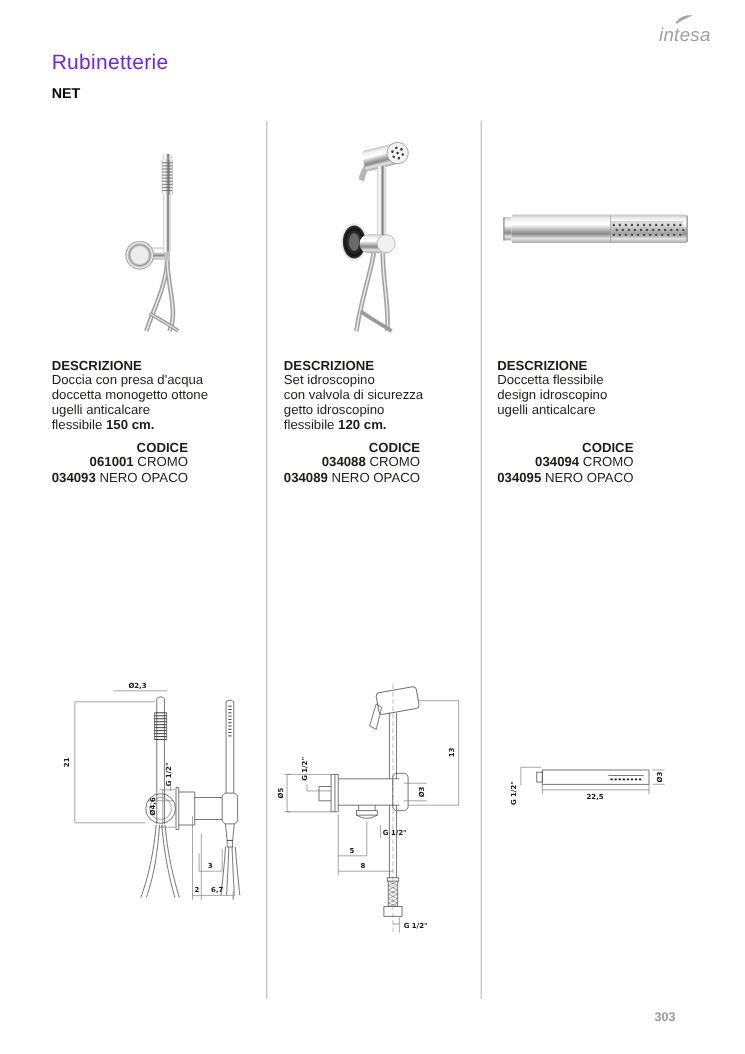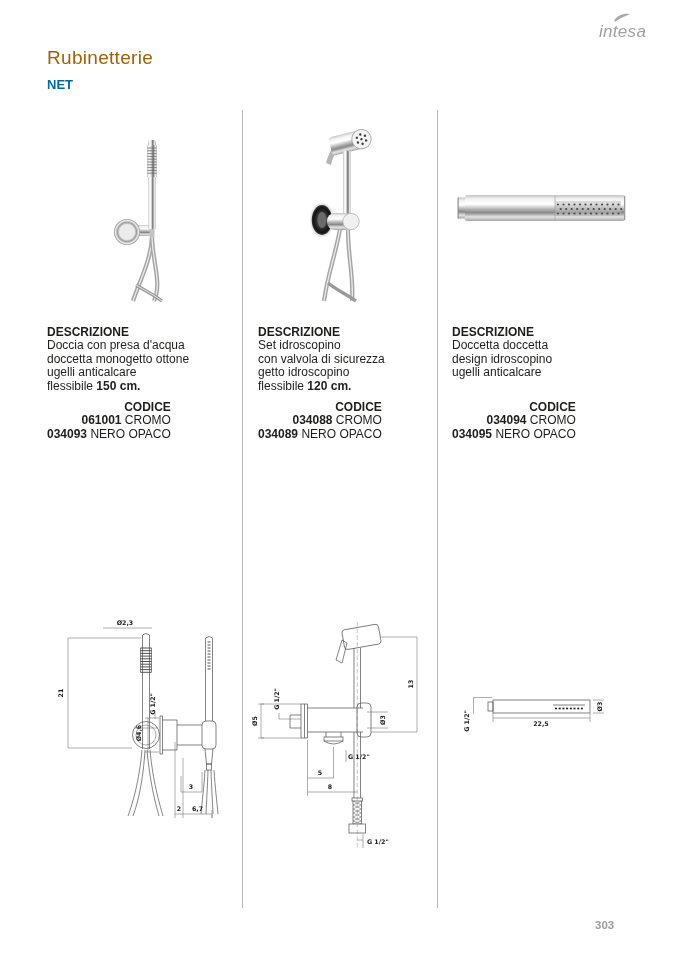--- a/index.html
+++ b/index.html
@@ -1,21 +1,21 @@
 <!DOCTYPE html>
 <html><head>
 <meta charset="utf-8">
 <style>
   html,body{margin:0;padding:0;}
   body{
     width:677px;height:958px;position:relative;background:#ffffff;
     font-family:"Liberation Sans",sans-serif;color:#1d1d1b;overflow:hidden;
   }
-  .page-title{position:absolute;left:47px;top:47px;font-size:19px;font-weight:400;letter-spacing:.3px;color:#a16207;}
-  .page-subtitle{position:absolute;left:47px;top:77px;font-size:13px;font-weight:700;color:#0369a1;}
+  .page-title{position:absolute;left:47px;top:47px;font-size:19px;font-weight:400;letter-spacing:.3px;color:#6d28d9;}
+  .page-subtitle{position:absolute;left:47px;top:77px;font-size:13px;font-weight:700;color:#000000;}
   .logo{position:absolute;left:599px;top:13px;width:42px;text-align:center;color:#9fa0a6;}
   .logo .swoosh{display:block;margin:0 auto 0 14px;}
   .logo .logo-text{font-size:17px;font-style:italic;letter-spacing:.3px;}
   .divider{position:absolute;top:110px;width:1px;height:798px;background:#b8b8b8;}
   #div1{left:242px;} #div2{left:437px;}
   .col{position:absolute;top:110px;}
   #col1{left:47px;width:192px;}
   #col2{left:250px;width:186px;}
   #col3{left:452px;width:180px;}
   .prod-img{position:absolute;}
@@ -375,21 +375,21 @@
         <circle cx="154" cy="35.5" r="1.1"></circle>
         <circle cx="159.5" cy="35.5" r="1.1"></circle>
         <circle cx="165" cy="35.5" r="1.1"></circle>
         <circle cx="170.5" cy="35.5" r="1.1"></circle>
     </g>
     <rect x="176" y="18" width="1.3" height="24" fill="#9a9a9a"></rect>
   </svg>
 
   <div class="txt desc">
     <div class="h">DESCRIZIONE</div>
-    <div>Doccetta doccetta</div>
+    <div>Doccetta flessibile</div>
     <div>design idroscopino</div>
     <div>ugelli anticalcare</div>
   </div>
 
   <div class="txt codeblk">
     <div class="h">CODICE</div>
     <div><span class="b">034094</span> <span>CROMO</span></div>
     <div><span class="b">034095</span> <span>NERO OPACO</span></div>
   </div>
 

